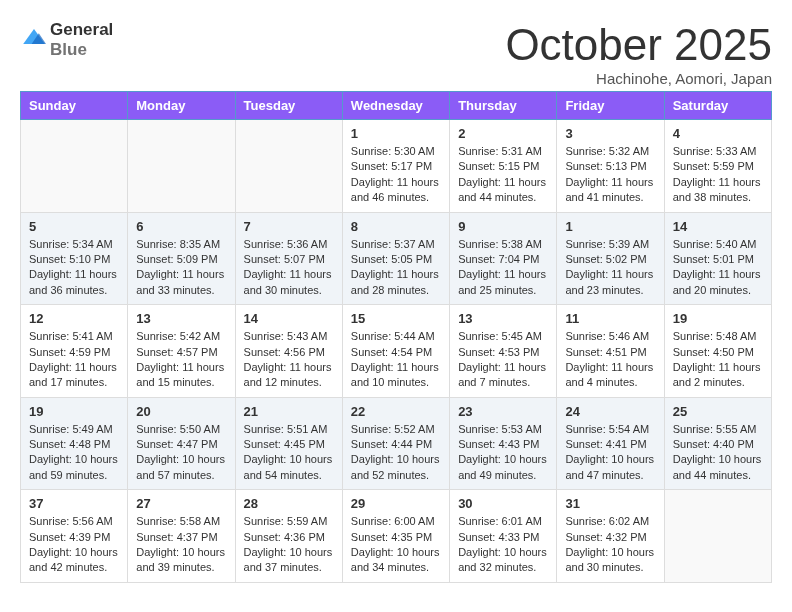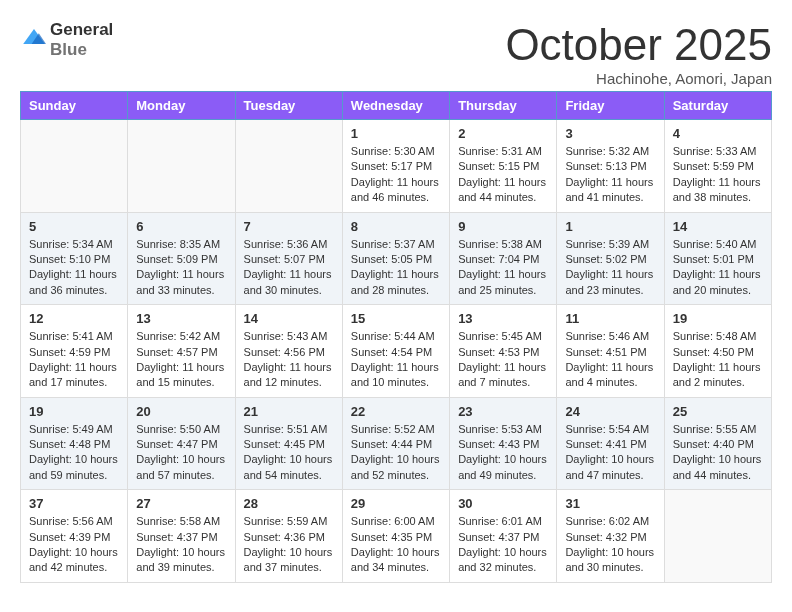--- a/index.html
+++ b/index.html
@@ -294,21 +294,21 @@
         </td>
         <td>
           <div class="day-num">29</div>
           <div class="day-info">Sunrise: 6:00 AM
 Sunset: 4:35 PM
 Daylight: 10 hours and 34 minutes.</div>
         </td>
         <td>
           <div class="day-num">30</div>
           <div class="day-info">Sunrise: 6:01 AM
-Sunset: 4:37 PM
+Sunset: 4:33 PM
 Daylight: 10 hours and 32 minutes.</div>
         </td>
         <td>
           <div class="day-num">31</div>
           <div class="day-info">Sunrise: 6:02 AM
 Sunset: 4:32 PM
 Daylight: 10 hours and 30 minutes.</div>
         </td>
         <td class="empty"></td>
       </tr>

